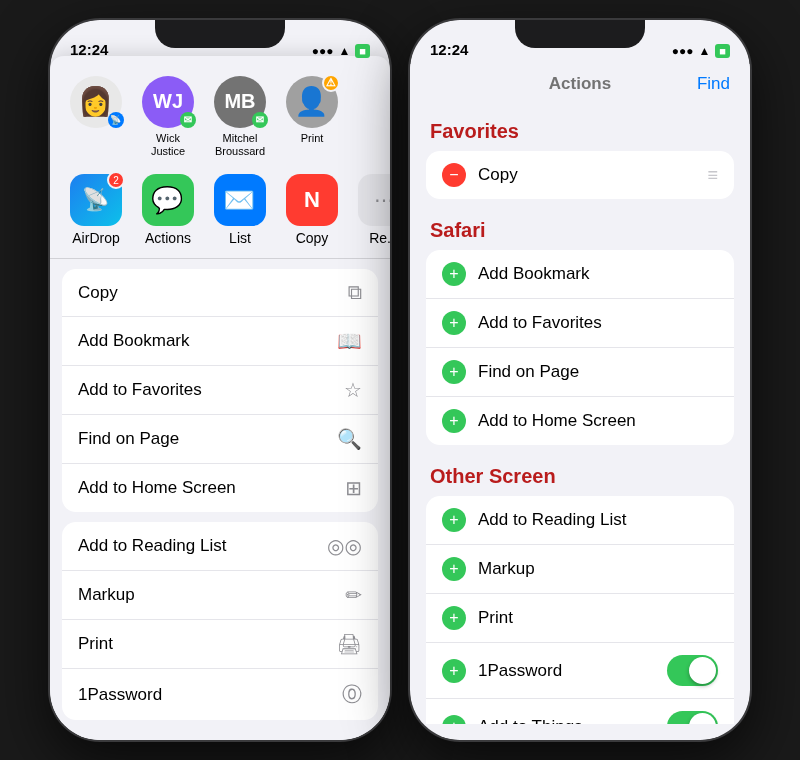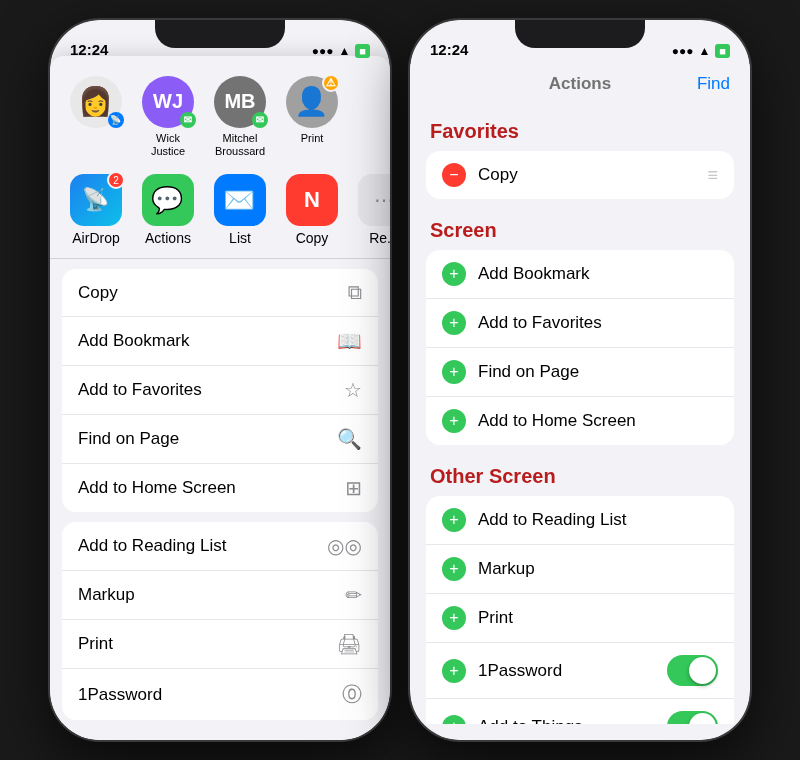--- a/index.html
+++ b/index.html
@@ -566,21 +566,21 @@
         <div class="list-card">
           <div class="list-row">
             <div class="row-left">
               <div class="minus-circle">−</div>
               <span class="row-label">Copy</span>
             </div>
             <span class="drag-handle">≡</span>
           </div>
         </div>
 
-        <div class="section-header">Screen</div>
+        <div class="section-header">Safari</div>
         <div class="list-card">
           <div class="list-row">
             <div class="row-left">
               <div class="plus-circle">+</div>
               <span class="row-label">Add Bookmark</span>
             </div>
           </div>
           <div class="list-row">
             <div class="row-left">
               <div class="plus-circle">+</div>

